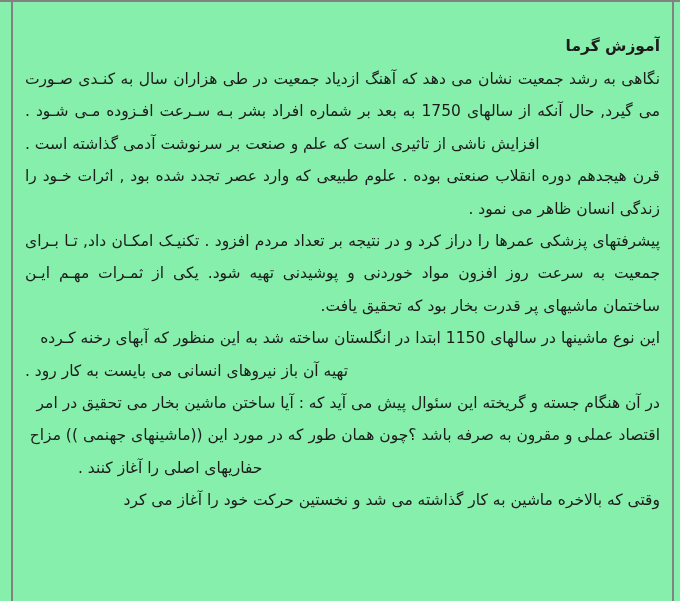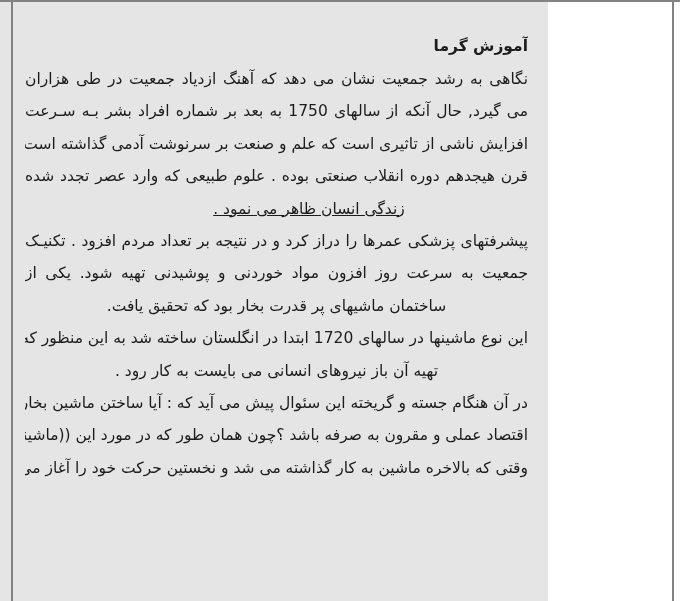--- a/index.html
+++ b/index.html
@@ -6,23 +6,23 @@
     margin: 0;
     padding: 0;
     width: 680px;
     height: 601px;
     overflow: hidden;
     background: #ffffff;
     font-family: "DejaVu Sans", sans-serif;
   }
   .page {
     position: relative;
-    width: 548px;
+    width: 680px;
     height: 601px;
-    background: #e5e5e5;
+    background: #86efac;
   }
   
   .border-top {
     position: absolute;
     top: 0; left: 0;
     width: 680px; height: 2px;
     background: #828282;
   }
   .border-left {
     position: absolute;
@@ -58,34 +58,33 @@
     line-height: 32.4px;
     overflow: hidden;
   }
   
   .j {
     text-align: justify;
     text-align-last: justify;
   }
   
   .r {
-    text-align: center;
+    text-align: right;
     white-space: nowrap;
   }
   
   .c {
-    text-align: center;
+    text-align: left;
     white-space: nowrap;
   }
   
   .l1 {
-    text-align: center;
+    text-align: right;
     padding-left: 65px;
     white-space: nowrap;
-    text-decoration: underline;
   }
   .l2 {
     text-align: left;
     padding-left: 53px;
     white-space: nowrap;
   }
 </style>
 </head>
 <body>
 
@@ -98,19 +97,20 @@
     <div class="doc-title">آموزش گرما</div>
 
     <div class="line j">نگاهی به رشد جمعیت نشان می دهد که آهنگ ازدیاد جمعیت در طی هزاران سال به کنـدی صـورت</div>
     <div class="line j">می گیرد, حال آنکه از سالهای 1750 به بعد بر شماره افراد بشر بـه سـرعت افـزوده مـی شـود . ایـن</div>
     <div class="line c">افزایش ناشی از تاثیری است که علم و صنعت بر سرنوشت آدمی گذاشته است .</div>
     <div class="line j">قرن هیجدهم دوره انقلاب صنعتی بوده . علوم طبیعی که وارد عصر تجدد شده بود , اثرات خـود را بـر</div>
     <div class="line l1">زندگی انسان ظاهر می نمود .</div>
     <div class="line j">پیشرفتهای پزشکی عمرها را دراز کرد و در نتیجه بر تعداد مردم افزود . تکنیـک امکـان داد, تـا بـرای</div>
     <div class="line j">جمعیت به سرعت روز افزون مواد خوردنی و پوشیدنی تهیه شود. یکی از ثمـرات مهـم ایـن پیشـرفت</div>
     <div class="line r">ساختمان ماشیهای پر قدرت بخار بود که تحقیق یافت.</div>
-    <div class="line r">این نوع ماشینها در سالهای 1720 ابتدا در انگلستان ساخته شد به این منظور که آبهای رخنه کـرده</div>
+    <div class="line r">این نوع ماشینها در سالهای 1150 ابتدا در انگلستان ساخته شد به این منظور که آبهای رخنه کـرده</div>
     <div class="line c">تهیه آن باز نیروهای انسانی می بایست به کار رود .</div>
     <div class="line r">در آن هنگام جسته و گریخته این سئوال پیش می آید که : آیا ساختن ماشین بخار می تحقیق در امر</div>
     <div class="line r">اقتصاد عملی و مقرون به صرفه باشد ؟چون همان طور که در مورد این ((ماشینهای جهنمی )) مزاح</div>
+    <div class="line l2">حفاریهای اصلی را آغاز کنند .</div>
     <div class="line r">وقتی که بالاخره ماشین به کار گذاشته می شد و نخستین حرکت خود را آغاز می کرد</div>
   </div>
 </div>
 
 </body></html>

